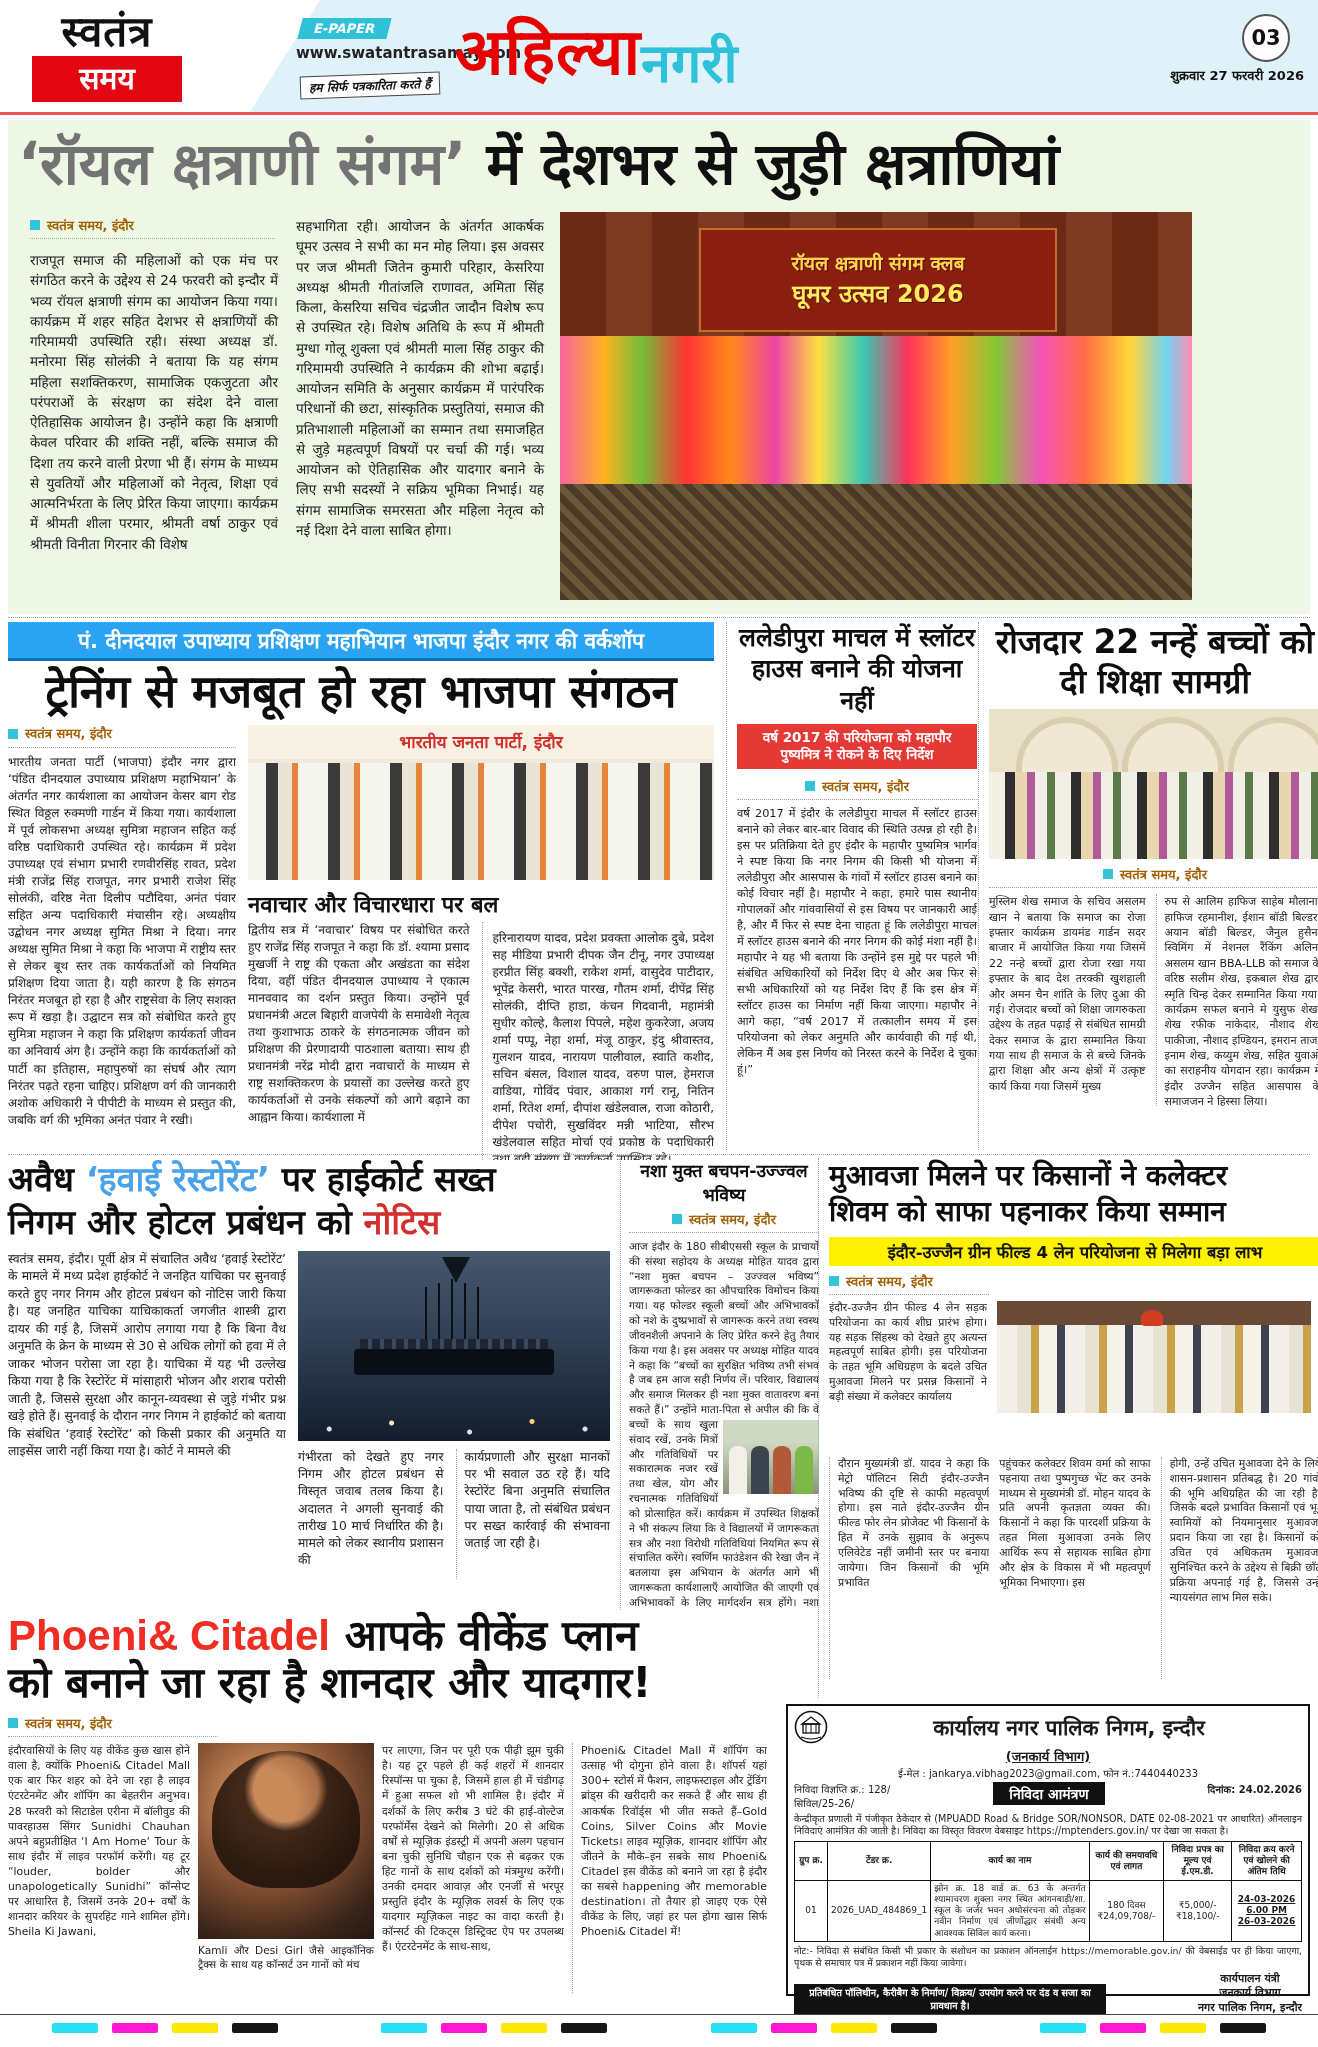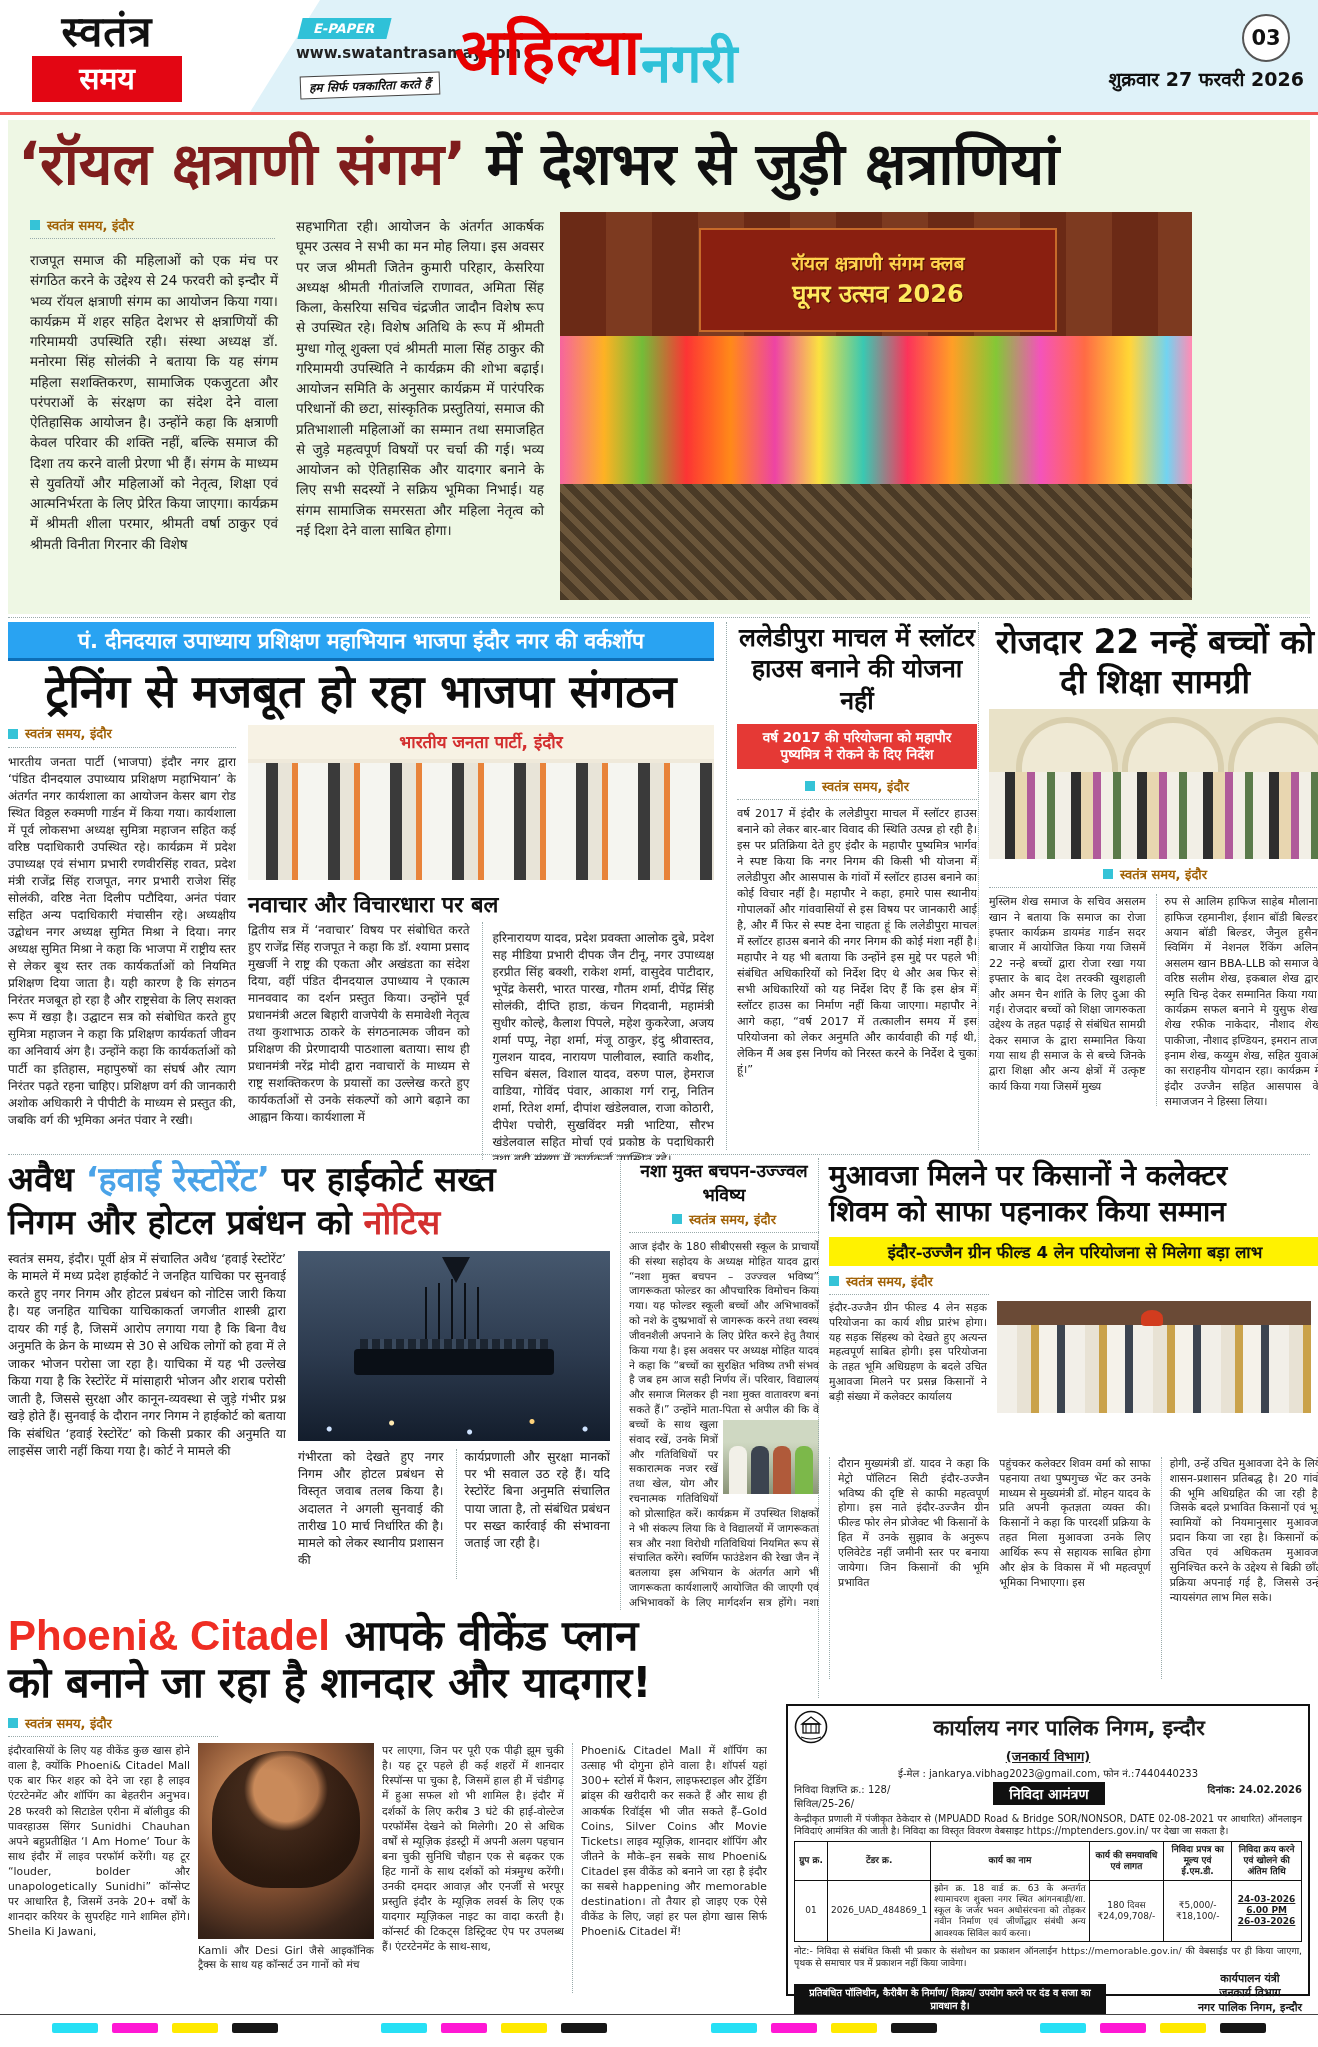--- a/index.html
+++ b/index.html
@@ -20,36 +20,36 @@
           font-size:13px;padding:3px 14px;transform:skewX(-14deg);}
   .website{position:absolute;left:296px;top:44px;font-size:15px;font-weight:bold;color:#222;}
   .tagline{position:absolute;left:300px;top:74px;font-size:12px;font-style:italic;font-weight:bold;
            color:#111;border:1px solid #444;padding:2px 8px;transform:rotate(-2deg);background:#fff;}
   .edition{position:absolute;left:0;top:6px;width:1192px;text-align:center;}
   .edition .w1{font-size:64px;font-weight:900;color:#e60000;letter-spacing:1px;}
   .edition .w2{font-size:54px;font-weight:900;color:#2fc1d8;position:relative;top:8px;}
   .pageno{position:absolute;left:1242px;top:14px;width:44px;height:44px;border:2px solid #555;
           border-radius:50%;background:#fff;display:flex;align-items:center;justify-content:center;
           font-size:21px;font-weight:900;color:#111;}
-  .dateline{position:absolute;right:14px;top:66px;font-size:19px;font-weight:900;color:#111;}
+  .dateline{position:absolute;right:14px;top:66px;font-size:13px;font-weight:900;color:#111;}
 
   
   .byline{display:flex;align-items:center;gap:7px;font-weight:bold;font-size:13px;color:#a16207;
           border-bottom:1px dotted #9aa;padding-bottom:4px;margin-bottom:6px;}
   .byline .sq{width:10px;height:10px;background:#35c3d7;flex:0 0 auto;}
   .byline.center{justify-content:center;}
   .jt{text-align:justify;}
   .photo{position:relative;overflow:hidden;background:#888;}
   .bl-dot{border-left:1px dotted #9aa;}
 
   
   .lead{left:8px;top:120px;width:1302px;height:494px;background:#eef7e4;padding:0;}
   .lead-head{position:absolute;left:10px;top:14px;width:1284px;font-size:58px;font-weight:900;
              line-height:1.05;white-space:nowrap;}
-  .lead-head .mg{color:#7f1d1d;text-align:center;}
+  .lead-head .mg{color:#737373;text-align:center;}
   .lead-head .bk{color:#101010;}
   .lead-byline{position:absolute;left:22px;top:96px;width:245px;}
   .lead-col{position:absolute;top:130px;width:248px;height:350px;font-size:13.5px;line-height:1.5;}
   .lead-col.c1{left:22px;}
   .lead-col.c2{left:288px;top:96px;height:384px;}
   .lead-photo{position:absolute;left:552px;top:92px;width:632px;height:388px;}
   .lp-top{position:absolute;left:0;top:0;width:100%;height:34%;
           background:repeating-linear-gradient(90deg,#6b2a16 0 46px,#7d3a20 46px 92px);}
   .lp-banner{position:absolute;left:22%;top:4%;width:56%;height:26%;background:#8a1f10;
              border:2px solid #c76a2a;display:flex;flex-direction:column;align-items:center;

